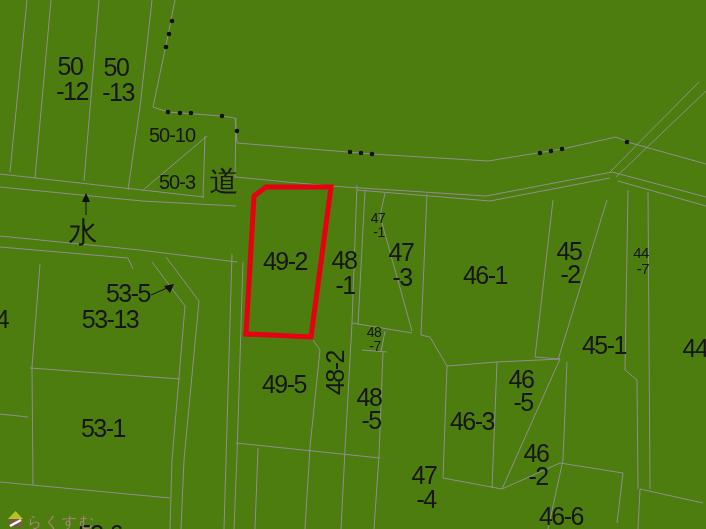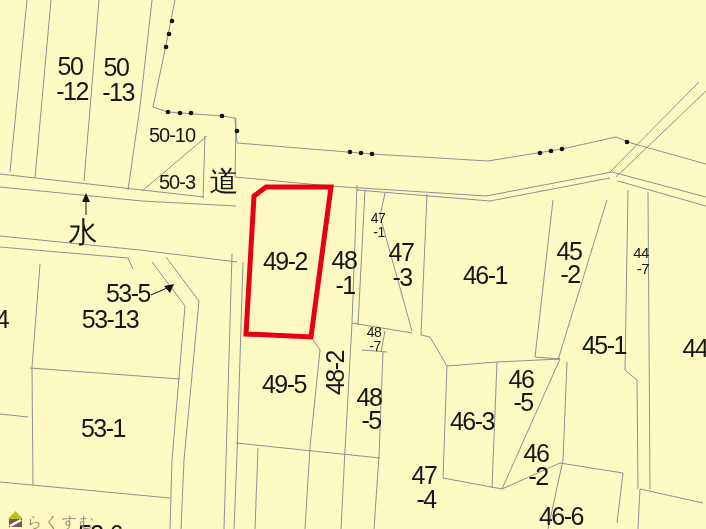--- a/index.html
+++ b/index.html
@@ -1,16 +1,16 @@
 <!DOCTYPE html>
 <html><head>
 <meta charset="utf-8">
 <style>
   html,body{margin:0;padding:0;background:#ffffff;}
-  .stage{position:relative;width:706px;height:529px;background:#fef9c3;overflow:hidden;}
+  .stage{position:relative;width:706px;height:529px;background:#4d7c0f;overflow:hidden;}
   svg{display:block;}
   .bl{fill:none;stroke:#8f8f8f;stroke-width:1;}
   .hl{fill:none;stroke:#e60012;stroke-width:5;stroke-linejoin:miter;}
   .dot{fill:#111111;stroke:none;}
   .lbl{font-family:"Liberation Sans",sans-serif;fill:#161616;}
   .s25{font-size:25px;letter-spacing:-1.5px;}
   .s29{font-size:29px;letter-spacing:0;}
   .s20{font-size:20px;letter-spacing:-1px;}
   .s14{font-size:14px;letter-spacing:-0.5px;}
   .s15{font-size:15px;letter-spacing:-0.5px;}

